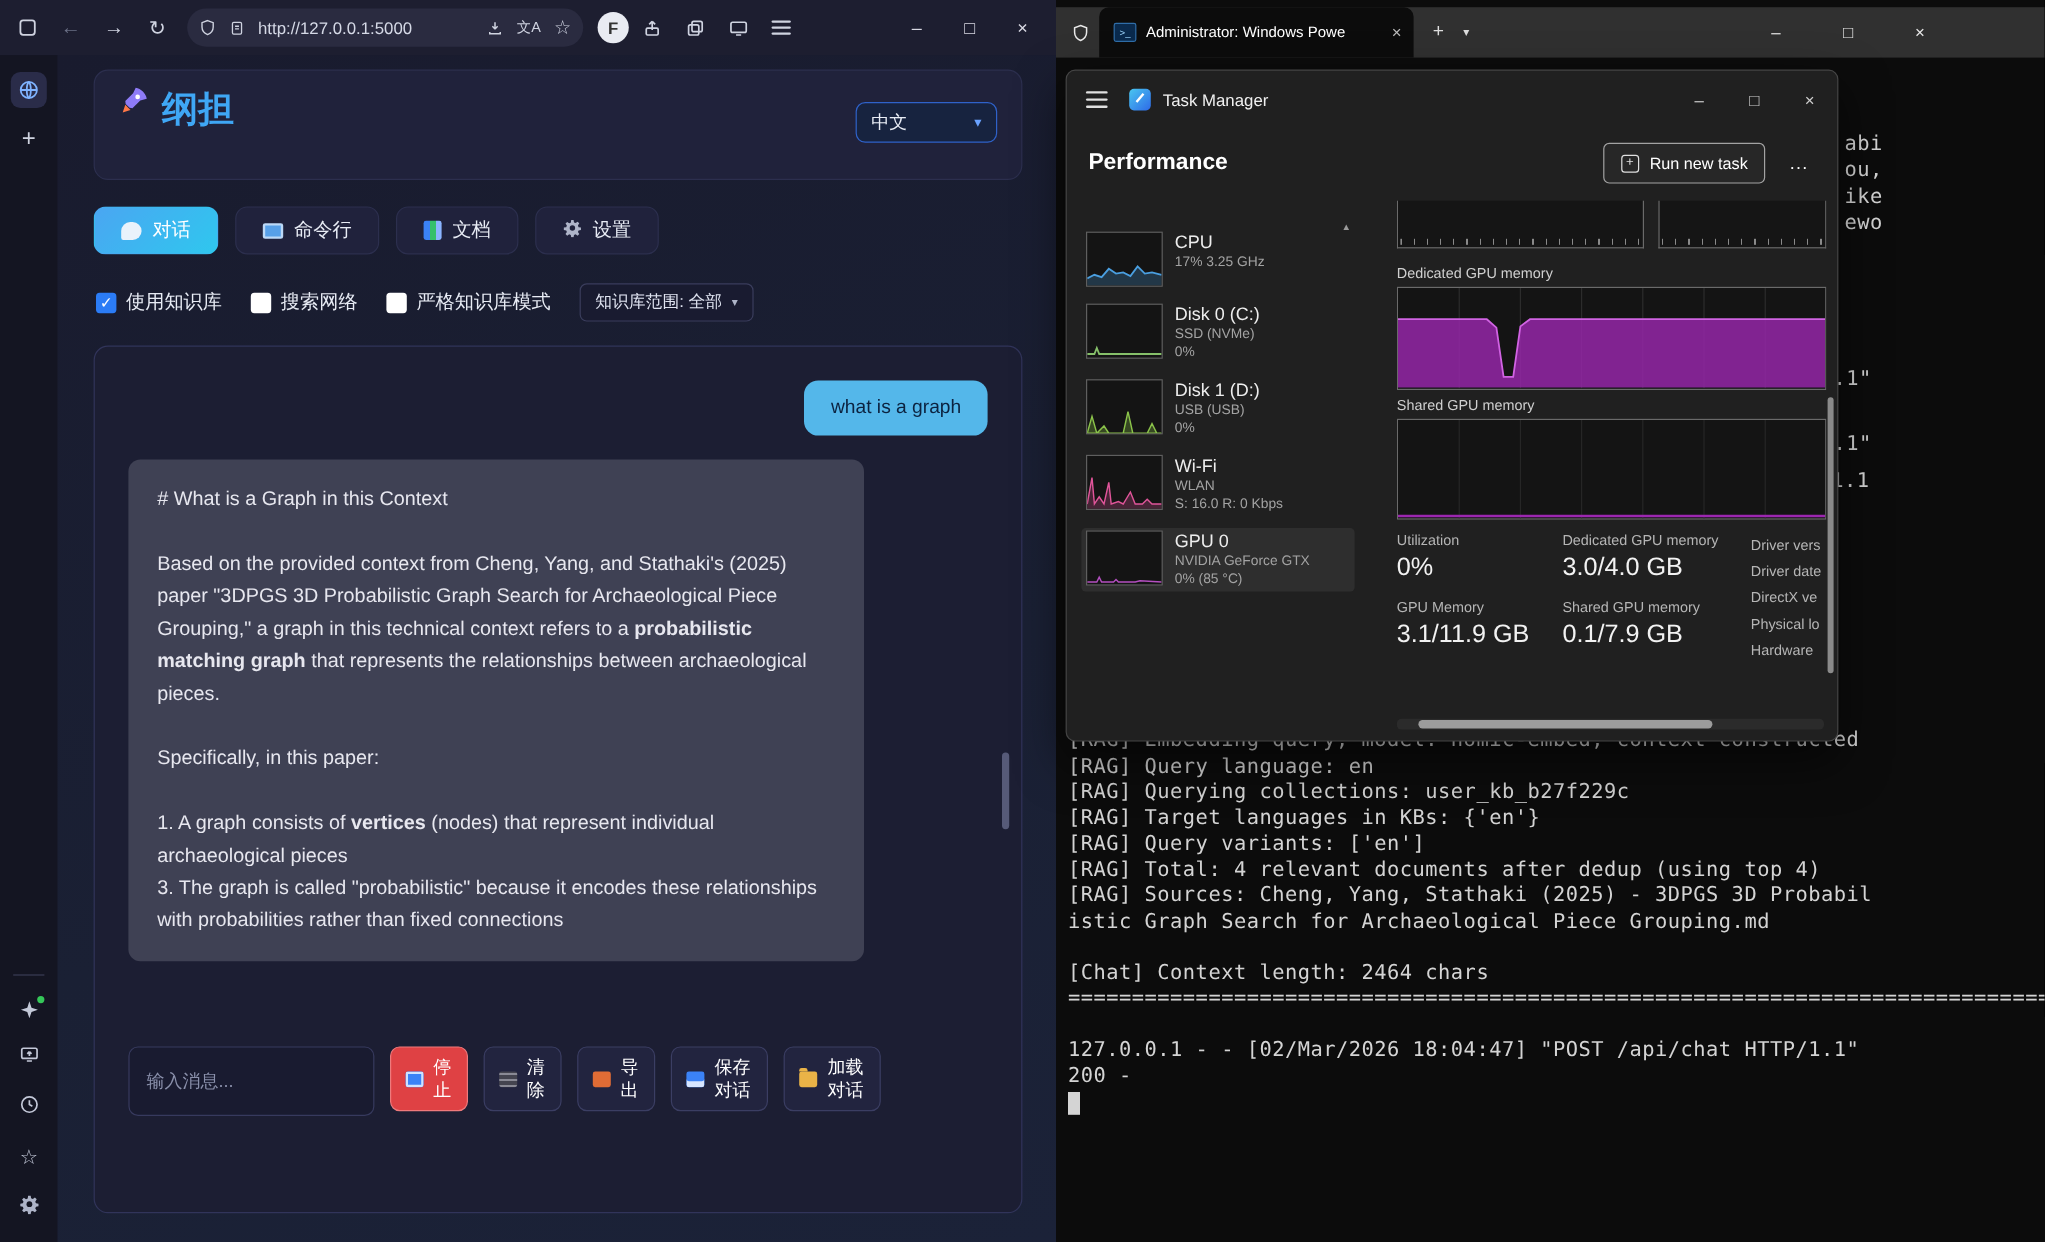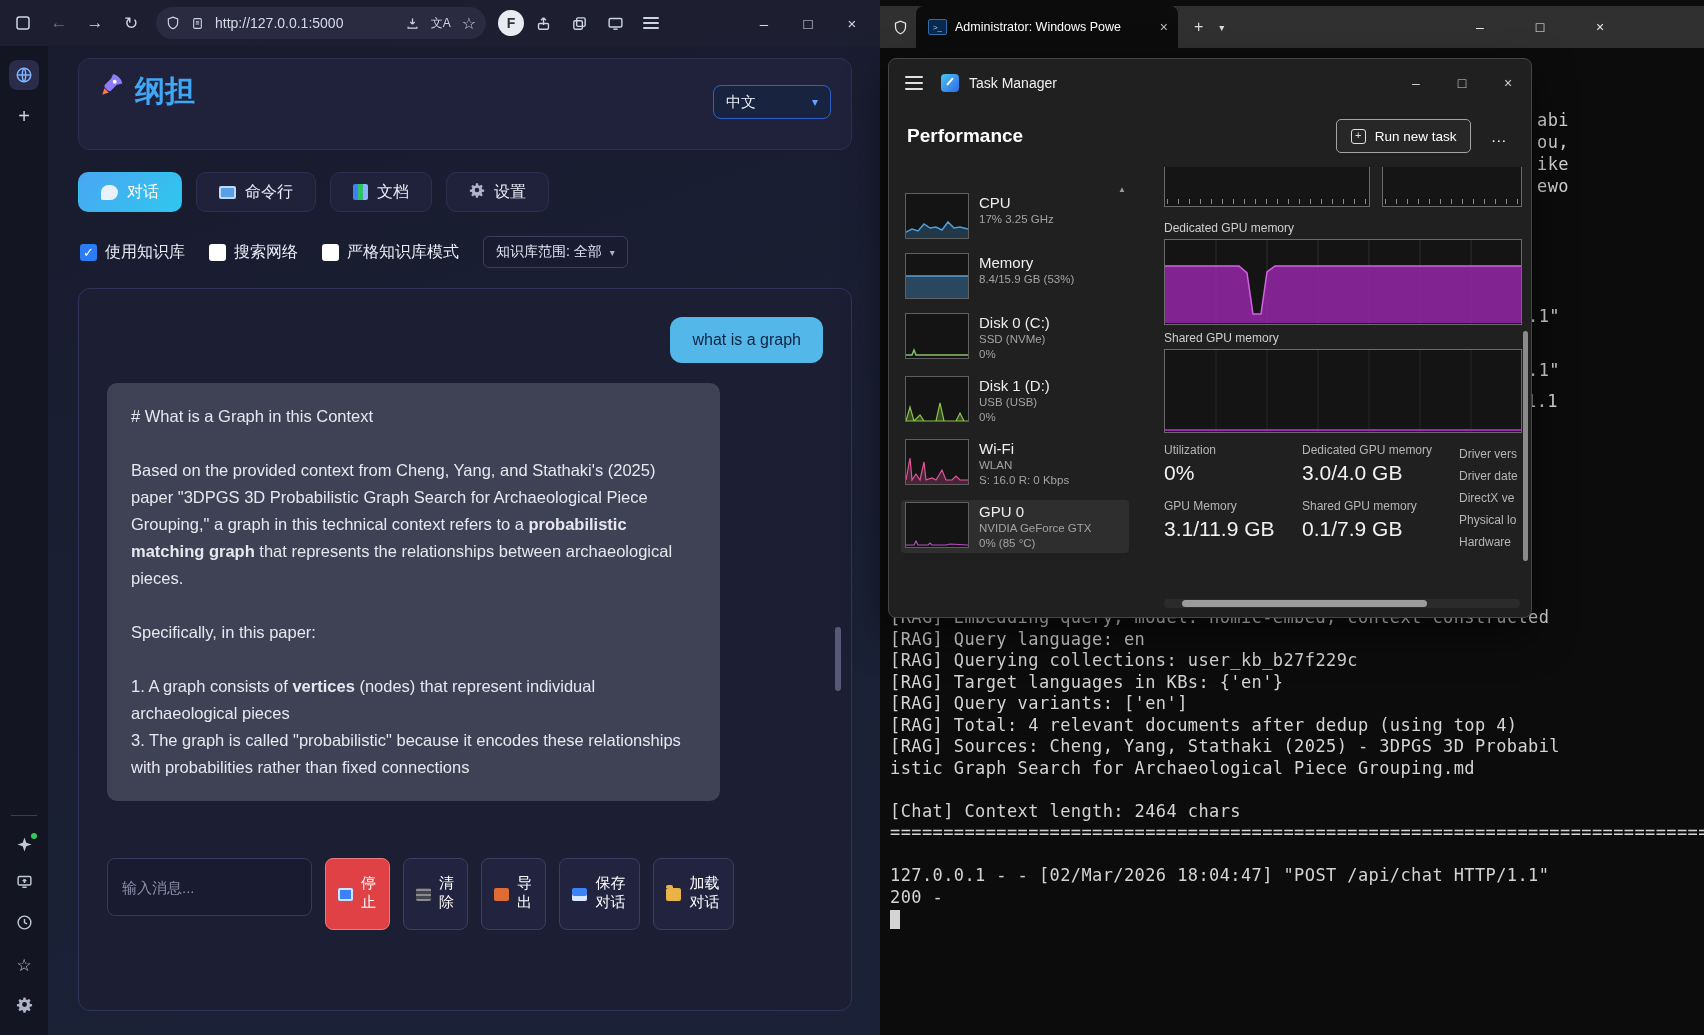--- a/index.html
+++ b/index.html
@@ -75,23 +75,23 @@
   .msg-assistant{margin-top:20px;width:565px;background:#3f4154;color:#e7e7ef;font-size:16.5px;
                  line-height:27px;padding:20px 24px;border-radius:10px;}
   .para + .para{margin-top:27px;}
   .para.tight{margin-top:0;}
   .b{font-weight:bold;}
   .chat-scrollbar{position:absolute;right:10px;top:338px;width:6px;height:64px;background:#565a78;border-radius:3px;}
   .chat-input-row{margin-top:auto;margin-bottom:52px;display:flex;gap:13px;align-items:stretch;}
   .chat-input{width:205px;box-sizing:border-box;height:58px;background:#191b30;border:1px solid #373a5e;
               border-radius:8px;color:#e8ecf5;padding:0 14px;font-size:15px;font-family:inherit;}
   .chat-input::placeholder{color:#8a90ab;}
-  .act{height:72px;border-radius:8px;background:#22243f;border:1px solid #3b3e63;color:#fff;
+  .act{height:54px;border-radius:8px;background:#22243f;border:1px solid #3b3e63;color:#fff;
        display:flex;align-items:center;justify-content:center;gap:7px;font-size:15px;padding:0 12px;
-       box-sizing:border-box;font-family:Liberation Mono, monospace;}
+       box-sizing:border-box;font-family:Liberation Sans, sans-serif;}
   .act .txt{width:17px;line-height:1.3;word-break:break-all;text-align:center;}
   .act.wide .txt{width:33px;}
   .act.stop{background:#df4144;border-color:#ef7a7c;}
   .aic{width:15px;height:13px;flex:none;border-radius:2px;position:relative;}
   .ic-stop{background:#3b82f6;box-shadow:inset 0 0 0 2px #cfe2ff;}
   .ic-clear{background:repeating-linear-gradient(0deg,#8a8a95 0 2px,#44444f 2px 5px);}
   .ic-export{background:#e06c35;}
   .ic-save{background:#3b82f6;box-shadow:inset 0 -5px 0 #d8e6ff;}
   .ic-load{background:#eab347;}
   .ic-load::before{content:"";position:absolute;top:-3px;left:0;width:7px;height:3px;background:#eab347;
@@ -468,30 +468,20 @@
           <path d="M0 38 6 35 12 37 18 30 24 34 30 33 36 36 42 28 48 34 54 33 62 35 62 44 0 44 Z" fill="rgba(74,159,224,.25)"></path>
           <polyline points="0,38 6,35 12,37 18,30 24,34 30,33 36,36 42,28 48,34 54,33 62,35" stroke="#4a9fe0" fill="none" stroke-width="1.5"></polyline>
         </svg>
         <div>
             <div class="ti-name">CPU</div>
              <div class="ti-sub">17% 3.25 GHz</div>
           </div>
       </div>
       <div class="tm-item">
         <svg class="thumb" viewBox="0 0 62 44">
-          <rect x="0" y="22" width="62" height="22" fill="#29475f"></rect>
-          <line x1="0" y1="22" x2="62" y2="22" stroke="#5b9fd4" stroke-width="1.5"></line>
-        </svg>
-        <div>
-            <div class="ti-name">Memory</div>
-             <div class="ti-sub">8.4/15.9 GB (53%)</div>
-          </div>
-      </div>
-      <div class="tm-item">
-        <svg class="thumb" viewBox="0 0 62 44">
           <polyline points="0,41 6,41 8,36 10,41 62,41" stroke="#86c06a" fill="none" stroke-width="1.5"></polyline>
         </svg>
         <div>
             <div class="ti-name">Disk 0 (C:)</div>
              <div class="ti-sub">SSD (NVMe)</div>
              <div class="ti-sub">0%</div>
           </div>
       </div>
       <div class="tm-item">
         <svg class="thumb" viewBox="0 0 62 44">

